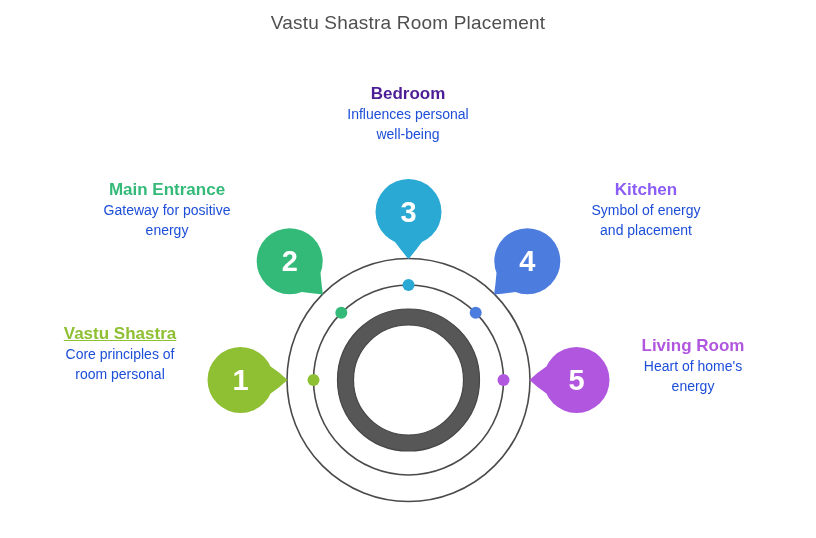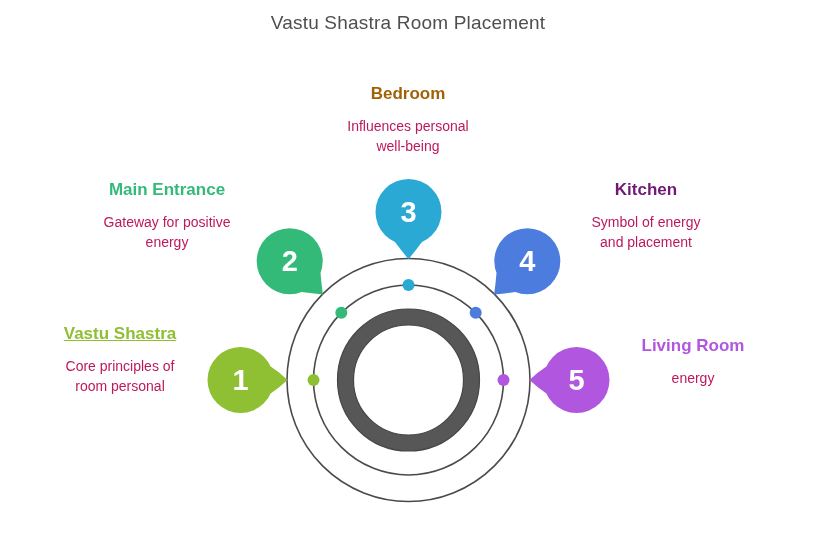--- a/index.html
+++ b/index.html
@@ -32,24 +32,23 @@
     position: absolute;
     width: 200px;
     text-align: center;
   }
   .label-heading {
     font-size: 17px;
     font-weight: bold;
     line-height: 20px;
   }
   .label-desc {
-    margin-top: 12px;
     font-size: 14px;
     line-height: 20px;
-    color: #be185d;
+    color: #1d4ed8;
   }
   .bubble-number {
     font-size: 29px;
     font-weight: bold;
     fill: #ffffff;
   }
 </style>
 </head>
 <body>
 
@@ -67,38 +66,39 @@
 
   <div class="label-block" style="left:67px; top:180px;text-align:center;">
     <div class="label-heading" style="color: rgb(51, 186, 120);">Main Entrance</div>
     <div class="label-desc">
       <div>Gateway for positive</div>
       <div>energy</div>
     </div>
   </div>
 
   <div class="label-block" style="left:308px; top:84px;">
-    <div class="label-heading" style="color: #a16207;">Bedroom</div>
+    <div class="label-heading" style="color: #4c1d95;">Bedroom</div>
     <div class="label-desc">
       <div>Influences personal</div>
       <div>well-being</div>
     </div>
   </div>
 
   <div class="label-block" style="left:546px; top:180px;">
-    <div class="label-heading" style="color: #701a75;">Kitchen</div>
+    <div class="label-heading" style="color: #8b5cf6;">Kitchen</div>
     <div class="label-desc">
       <div>Symbol of energy</div>
       <div>and placement</div>
     </div>
   </div>
 
   <div class="label-block" style="left:593px; top:336px;">
     <div class="label-heading" style="color: rgb(177, 86, 222);">Living Room</div>
     <div class="label-desc">
+      <div>Heart of home's</div>
       <div>energy</div>
     </div>
   </div>
 
   <svg class="diagram-svg" width="816" height="538" viewBox="0 0 816 538">
 
     <circle cx="408.5" cy="380" r="121.5" fill="none" stroke-width="1.6" stroke="#4a4a4a"></circle>
     <circle cx="408.5" cy="380" r="95" fill="none" stroke-width="1.6" stroke="#4a4a4a"></circle>
 
     <circle cx="408.5" cy="380" r="63" fill="none" stroke-width="16" stroke="#575757"></circle>

